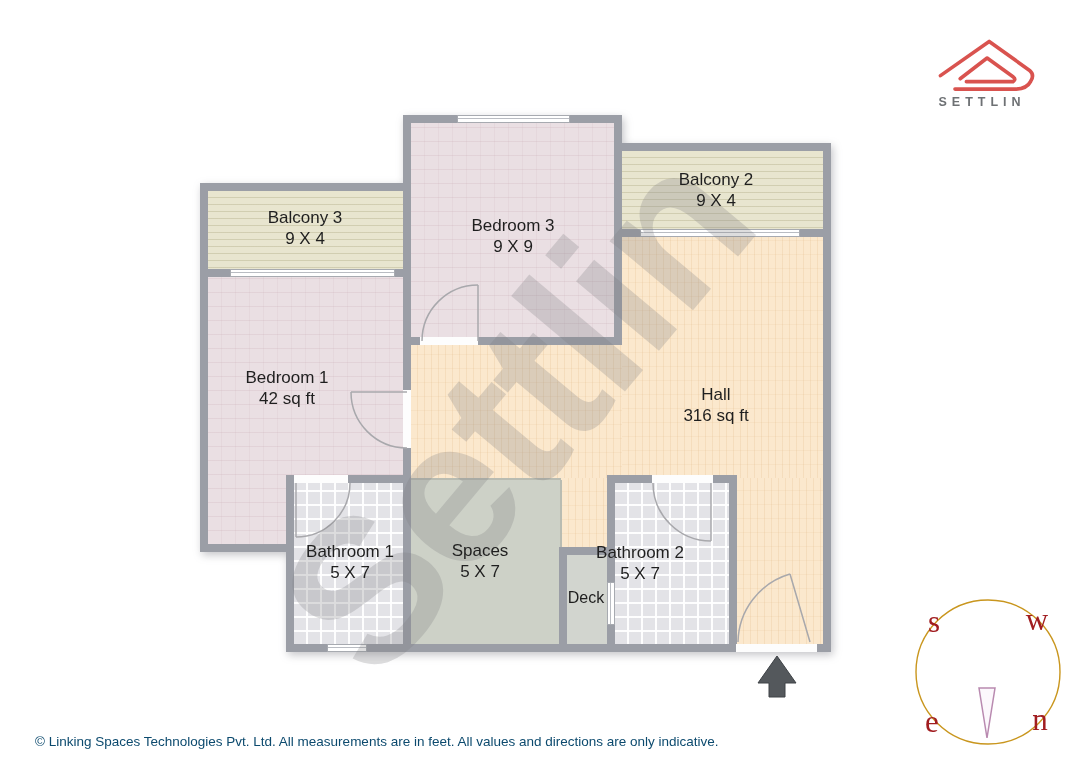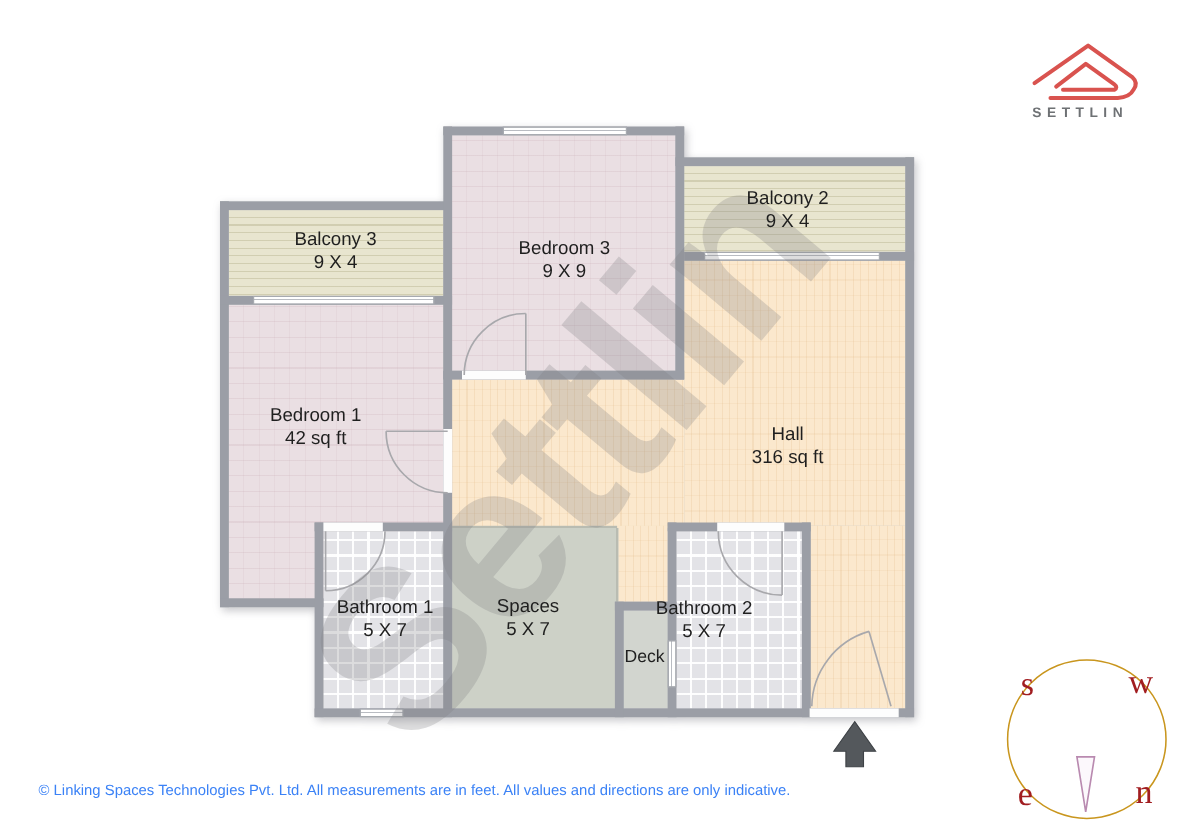--- a/index.html
+++ b/index.html
@@ -64,21 +64,21 @@
   }
   
   #compass{position:absolute;left:907px;top:588px;}
   .compass-letter{
     position:absolute;transform:translate(-50%,-50%);
     font-family:"Liberation Serif",serif;font-size:31px;
     color:var(--c-compass_letters,#a11d20);
   }
   
   #footer{
-    position:absolute;left:35px;top:711px;font-size:13.5px;color:#3b82f6;
+    position:absolute;left:35px;top:734px;font-size:13.5px;color:#0c4a6e;
   }
 </style>
 </head>
 <body>
 
 <div id="plan">
 
   <div class="fill f-balcony" style="left:208px;top:191px;width:195px;height:78px"></div>
   <div class="fill f-bedroom" style="left:411px;top:123px;width:203px;height:214px"></div>
   <div class="fill f-balcony" style="left:622px;top:151px;width:201px;height:78px"></div>

